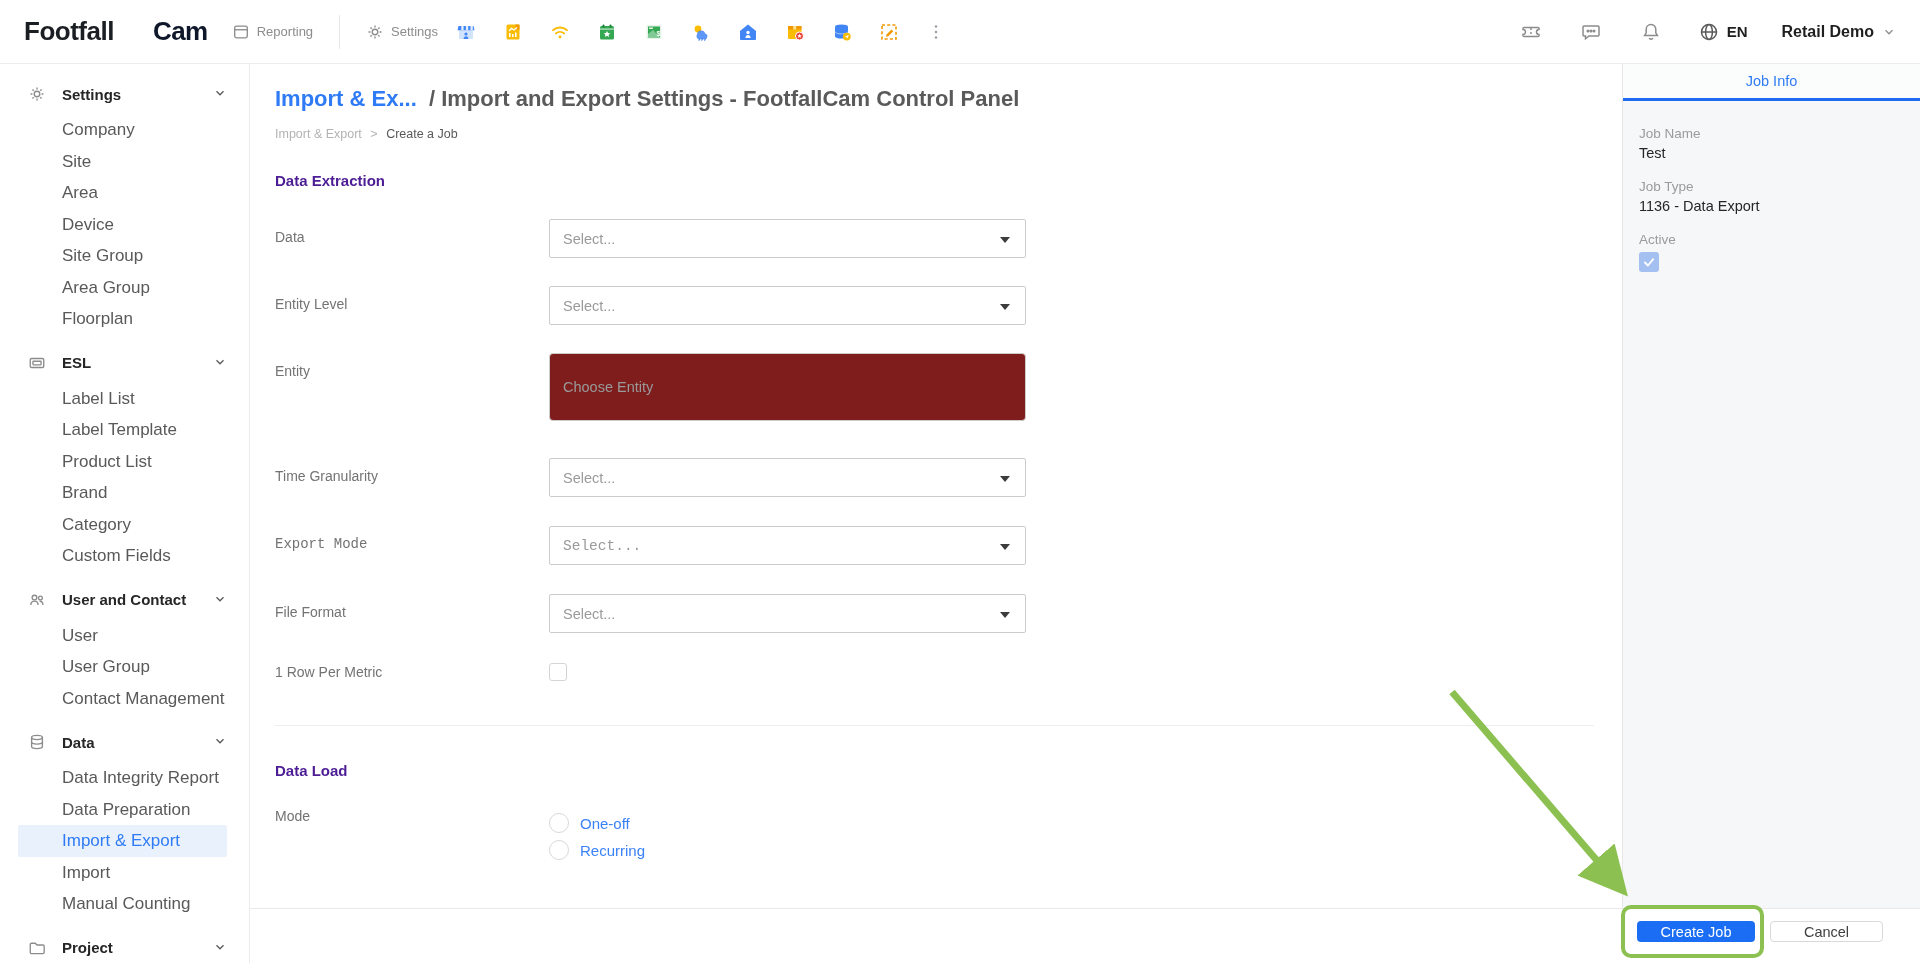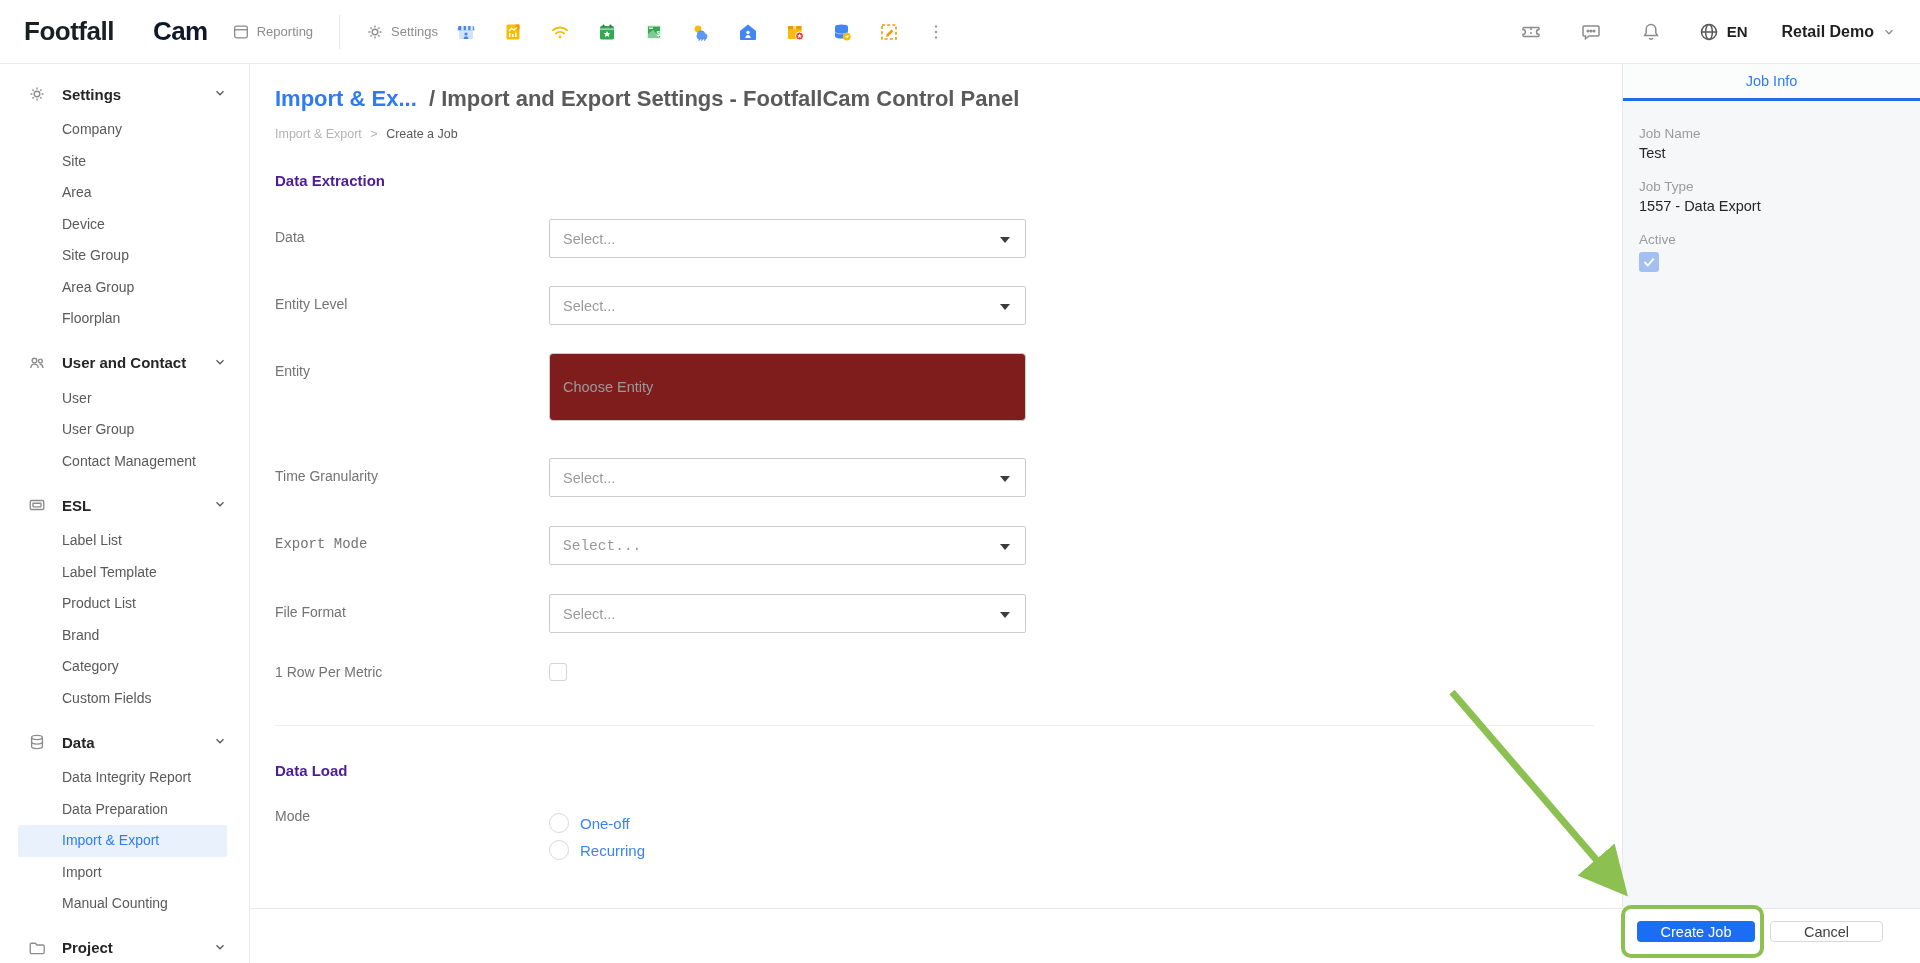--- a/index.html
+++ b/index.html
@@ -30,21 +30,21 @@
   .sidebar { position:absolute; left:0; top:64px; width:250px; height:899px; background:#fff;
     border-right:1px solid #ececec; overflow:hidden; padding-top:12px; z-index:4; }
   .sb-section { margin-top:10px; }
   .sb-section:first-child { margin-top:0; }
   .sb-head { height:36px; display:flex; align-items:center; padding:0 20px 0 28px; cursor:pointer; }
   .sb-head .sb-ico { width:18px; height:18px; color:#595959; flex:none; }
   .sb-head .sb-lab { margin-left:16px; font-size:15px; font-weight:700; color:#262626; flex:1; }
   .sb-head .sb-chev { width:16px; height:16px; color:#595959; flex:none; }
   .sb-items { list-style:none; padding-top:2px; }
   .sb-item { height:31.5px; line-height:31.5px; margin:0 22px 0 18px; padding-left:44px;
-    font-size:14px; color:#595959; cursor:pointer; border-radius:2px; white-space:nowrap; }
+    font-size:17px; color:#595959; cursor:pointer; border-radius:2px; white-space:nowrap; }
   .sb-item.active { background:#e9f1fd; color:#2f7bf5; }
 
   
   .main { position:absolute; left:251px; top:64px; width:1371px; height:844px; background:#fff;
     overflow:hidden; padding-left:24px; }
   .page-title { margin-top:22px; font-size:22px; line-height:26px; font-weight:600; }
   .page-title .tlink { color:#2f7bf5; cursor:pointer; }
   .page-title .trest { color:#5a5a5a; font-weight:600; margin-left:6px; }
   .breadcrumb { margin-top:14px; font-size:12.5px; line-height:16px; color:#b3b3b3; }
   .breadcrumb .bc-sep { margin:0 5px; color:#b3b3b3; }
@@ -270,54 +270,54 @@
           <li class="sb-item">Area</li>
           <li class="sb-item">Device</li>
           <li class="sb-item">Site Group</li>
           <li class="sb-item">Area Group</li>
           <li class="sb-item">Floorplan</li>
         </ul>
       </div>
       <div class="sb-section">
         <div class="sb-head">
           <span class="sb-ico"><svg width="18" height="18" viewBox="0 0 20 20" fill="none" stroke="#8c8c8c" stroke-width="1.5">
-              <circle cx="7.2" cy="7.3" r="2.6"></circle>
-              <path d="M3.2 15.5c0-2.7 1.9-4.3 4-4.3s4 1.6 4 4.3"></path>
-              <circle cx="13.8" cy="7.8" r="2.1"></circle>
-              <path d="M13 11.4c1.9.1 3.6 1.6 3.6 4.1"></path>
-            </svg></span>
-          <span class="sb-lab">User and Contact</span>
-          <span class="sb-chev"><svg width="14" height="14" viewBox="0 0 20 20" fill="none" stroke="currentColor" stroke-width="1.8">
-              <polyline points="5,7.5 10,12.5 15,7.5"></polyline>
-            </svg></span>
-        </div>
-        <ul class="sb-items">
-          <li class="sb-item">User</li>
-          <li class="sb-item">User Group</li>
-          <li class="sb-item">Contact Management</li>
-        </ul>
-      </div>
-      <div class="sb-section">
-        <div class="sb-head">
-          <span class="sb-ico"><svg width="18" height="18" viewBox="0 0 20 20" fill="none" stroke="#8c8c8c" stroke-width="1.5">
               <rect x="2.5" y="5" width="15" height="10" rx="1.5"></rect>
               <rect x="5.5" y="8" width="9" height="4" rx="0.5"></rect>
             </svg></span>
           <span class="sb-lab">ESL</span>
           <span class="sb-chev"><svg width="14" height="14" viewBox="0 0 20 20" fill="none" stroke="currentColor" stroke-width="1.8">
               <polyline points="5,7.5 10,12.5 15,7.5"></polyline>
             </svg></span>
         </div>
         <ul class="sb-items">
           <li class="sb-item">Label List</li>
           <li class="sb-item">Label Template</li>
           <li class="sb-item">Product List</li>
           <li class="sb-item">Brand</li>
           <li class="sb-item">Category</li>
           <li class="sb-item">Custom Fields</li>
+        </ul>
+      </div>
+      <div class="sb-section">
+        <div class="sb-head">
+          <span class="sb-ico"><svg width="18" height="18" viewBox="0 0 20 20" fill="none" stroke="#8c8c8c" stroke-width="1.5">
+              <circle cx="7.2" cy="7.3" r="2.6"></circle>
+              <path d="M3.2 15.5c0-2.7 1.9-4.3 4-4.3s4 1.6 4 4.3"></path>
+              <circle cx="13.8" cy="7.8" r="2.1"></circle>
+              <path d="M13 11.4c1.9.1 3.6 1.6 3.6 4.1"></path>
+            </svg></span>
+          <span class="sb-lab">User and Contact</span>
+          <span class="sb-chev"><svg width="14" height="14" viewBox="0 0 20 20" fill="none" stroke="currentColor" stroke-width="1.8">
+              <polyline points="5,7.5 10,12.5 15,7.5"></polyline>
+            </svg></span>
+        </div>
+        <ul class="sb-items">
+          <li class="sb-item">User</li>
+          <li class="sb-item">User Group</li>
+          <li class="sb-item">Contact Management</li>
         </ul>
       </div>
       <div class="sb-section">
         <div class="sb-head">
           <span class="sb-ico"><svg width="18" height="18" viewBox="0 0 20 20" fill="none" stroke="#8c8c8c" stroke-width="1.5">
               <ellipse cx="10" cy="5" rx="6" ry="2.3"></ellipse>
               <path d="M4 5v10c0 1.3 2.7 2.3 6 2.3s6-1 6-2.3V5"></path>
               <path d="M4 10c0 1.3 2.7 2.3 6 2.3s6-1 6-2.3"></path>
             </svg></span>
           <span class="sb-lab">Data</span>
@@ -427,21 +427,21 @@
     <div class="panel-tab">
       <span>Job Info</span>
     </div>
     <div class="panel-body">
       <div class="pfield">
         <div class="plab">Job Name</div>
         <div class="pval">Test</div>
       </div>
       <div class="pfield">
         <div class="plab">Job Type</div>
-        <div class="pval">1557 - Data Export</div>
+        <div class="pval">1136 - Data Export</div>
       </div>
       <div class="pfield">
         <div class="plab">Active</div>
         <div class="pcheck">
           <svg width="14" height="14" viewBox="0 0 20 20">
             <polyline points="4,10.5 8.5,15 16,6" fill="none" stroke="#ffffff" stroke-width="2.6" stroke-linecap="round" stroke-linejoin="round"></polyline>
           </svg>
         </div>
       </div>
     </div>

